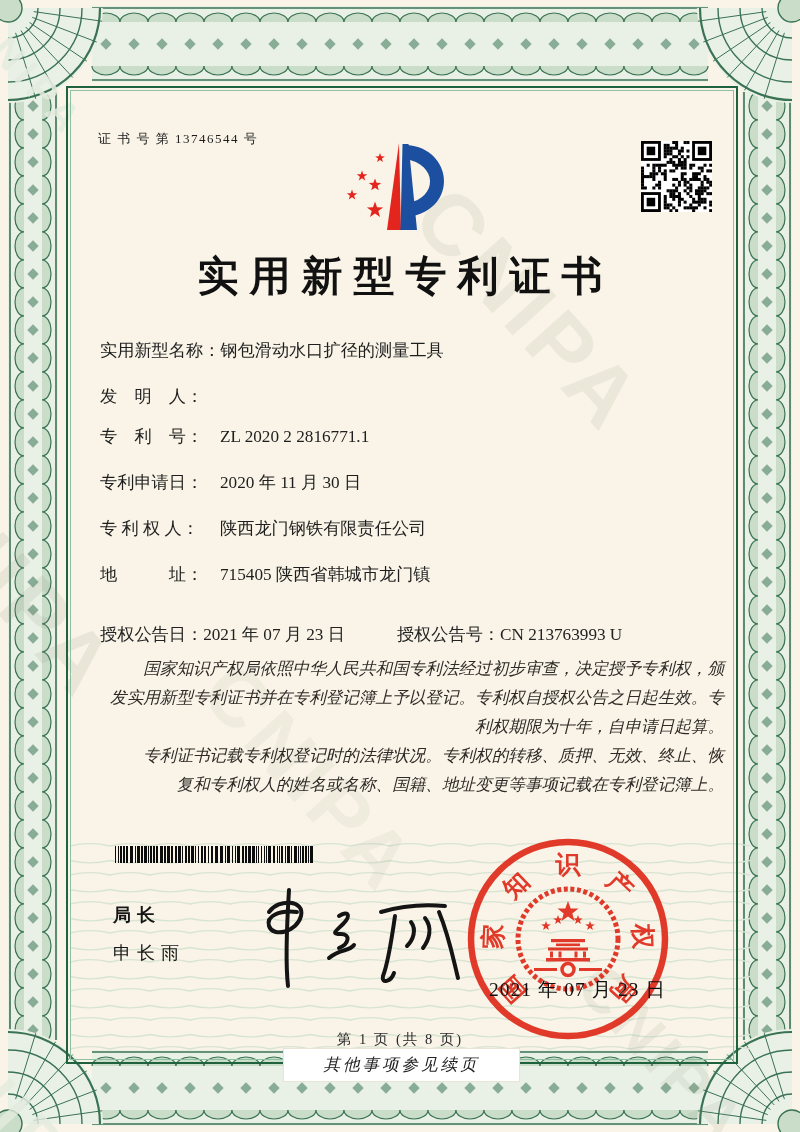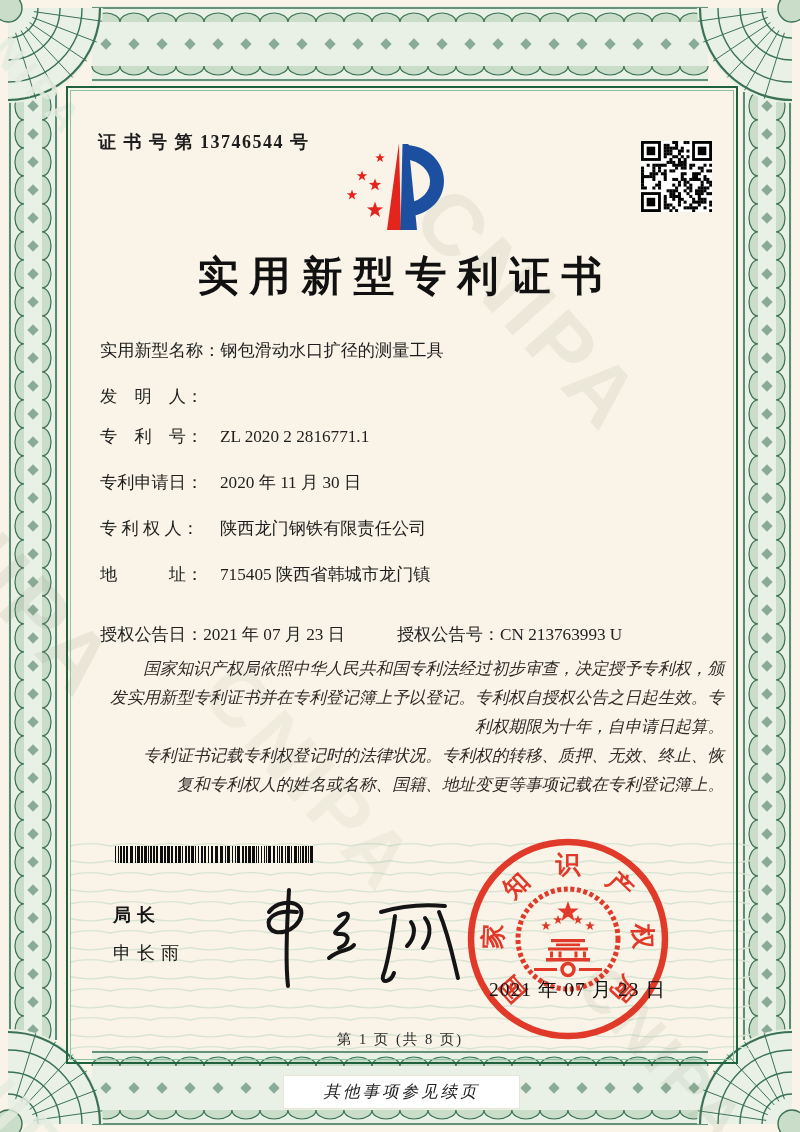--- a/index.html
+++ b/index.html
@@ -4,21 +4,21 @@
 <style>
   html,body{margin:0;padding:0;background:#fdfbf3;}
   .page{position:relative;width:800px;height:1132px;background:#f9f4e7;overflow:hidden;
         font-family:"Liberation Serif","DejaVu Serif",serif;color:#222;}
   svg{display:block;}
   #deco{position:absolute;left:0;top:0;z-index:0;}
   .wm{position:absolute;font-family:"Liberation Sans","DejaVu Sans",sans-serif;font-weight:700;
       letter-spacing:6px;transform:rotate(48deg);transform-origin:0 0;z-index:1;pointer-events:none;}
   .frame{position:absolute;left:66px;top:86px;width:668px;height:974px;border:2.5px solid #20613e;z-index:2;}
   .frame-inner{position:absolute;left:2px;top:2px;right:2px;bottom:2px;border:1px solid #8fc0a2;}
-  .certno{position:absolute;left:98px;top:130px;font-size:18px;letter-spacing:1.5px;color:#1d1d1d;z-index:3;font-weight:bold;}
+  .certno{position:absolute;left:98px;top:130px;font-size:13px;letter-spacing:1.5px;color:#1d1d1d;z-index:3;}
   .logo{position:absolute;left:336px;top:124px;z-index:3;}
   .qr{position:absolute;left:641px;top:141px;z-index:3;}
   .title{position:absolute;left:0;right:0;top:241px;margin:8px;text-align:center;text-indent:11px;
          font-size:41px;font-weight:bold;letter-spacing:11px;color:#111;z-index:3;}
   .fields{position:absolute;left:100px;top:338px;width:622px;z-index:3;}
   .frow{display:flex;font-size:17.2px;line-height:26px;margin-bottom:20px;}
   .frow.inventors{margin-bottom:14px;}
   .flabel{flex:0 0 120px;white-space:nowrap;color:#1e1e1e;}
   .fval{flex:1;white-space:pre-line;color:#1e1e1e;}
   .grant{position:absolute;left:100px;top:622px;font-size:17.2px;z-index:3;white-space:nowrap;}
@@ -32,21 +32,21 @@
      font-family:"Liberation Sans","DejaVu Sans",sans-serif;font-weight:400;font-size:18px;letter-spacing:6px;color:#161616;}
   .signature{position:absolute;left:253px;top:882px;z-index:3;}
   .seal{position:absolute;left:463px;top:834px;width:210px;height:210px;z-index:4;opacity:.92;}
   .seal svg{position:absolute;left:0;top:0;}
   .seal-ring{position:absolute;left:0;top:0;width:210px;height:210px;}
   .seal-ring span{position:absolute;left:50%;top:50%;font-size:25px;font-weight:bold;color:#df2b1a;}
   .seal-date{position:absolute;left:489px;top:976px;z-index:5;font-size:19.5px;letter-spacing:1px;
              color:#101010;white-space:nowrap;}
   .pagefoot{position:absolute;left:0;right:0;top:1030px;text-align:center;font-size:14.5px;
             letter-spacing:2px;color:#2b2b2b;z-index:3;}
-  .note{position:absolute;left:283px;top:1075px;width:235px;height:32px;line-height:32px;z-index:6;
+  .note{position:absolute;left:283px;top:1048px;width:235px;height:32px;line-height:32px;z-index:6;
         background:#ffffff;border:1px solid #e9e4d4;text-align:center;font-size:16.5px;
         letter-spacing:3px;color:#222;font-style:italic;}
 </style>
 </head>
 <body>
 
 <div class="page">
 
   <svg id="deco" width="800" height="1132" viewBox="0 0 800 1132">
       <rect x="92" y="6" width="616" height="76" fill="#e9f1e6"></rect>

